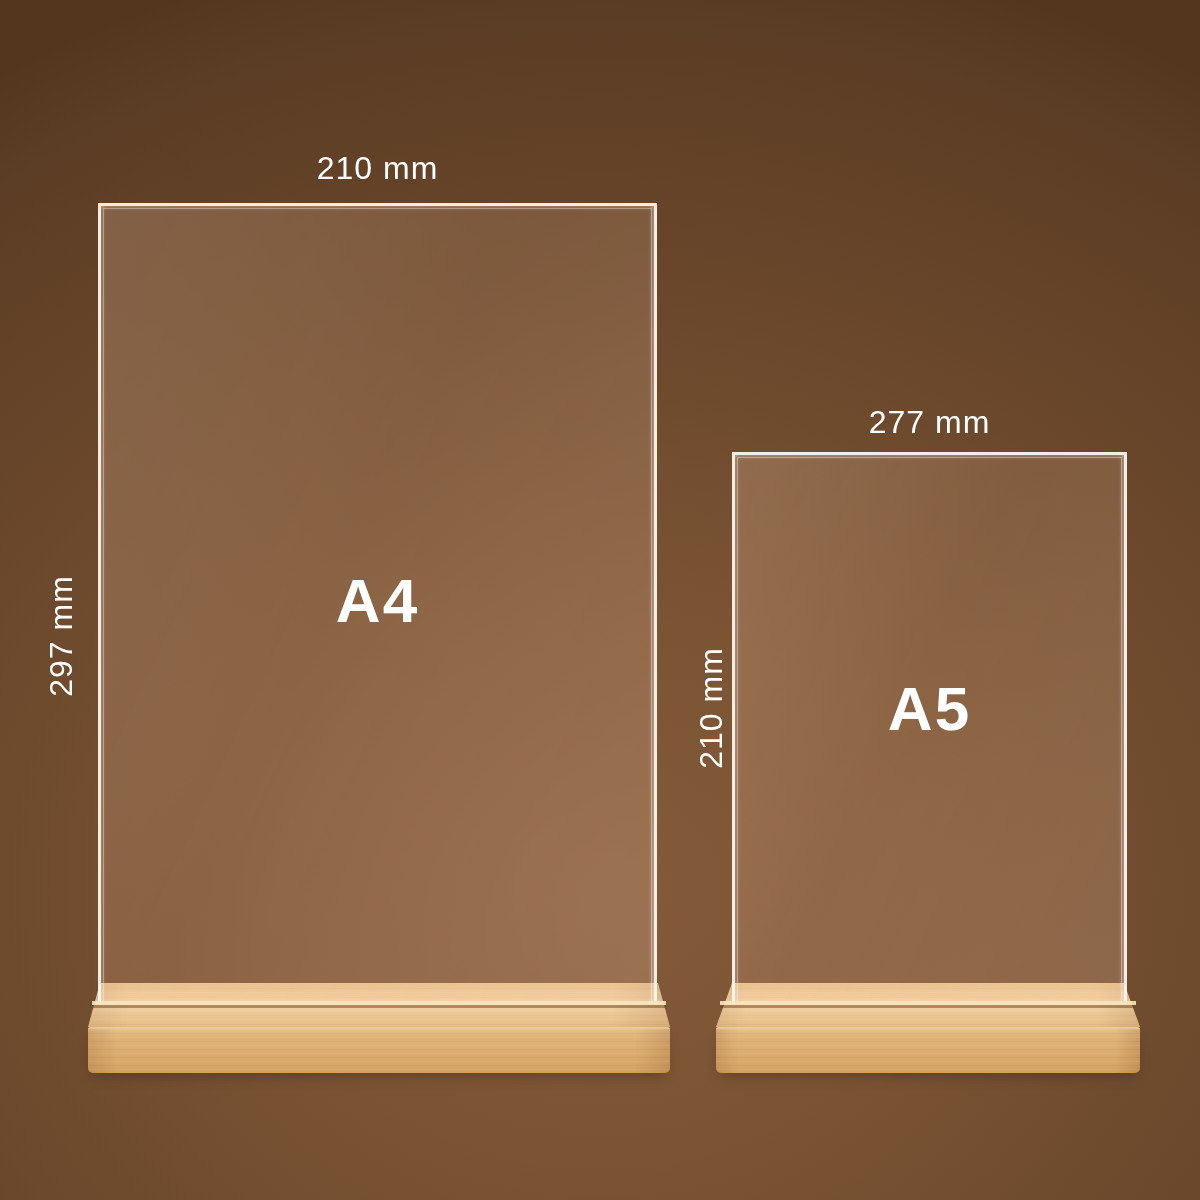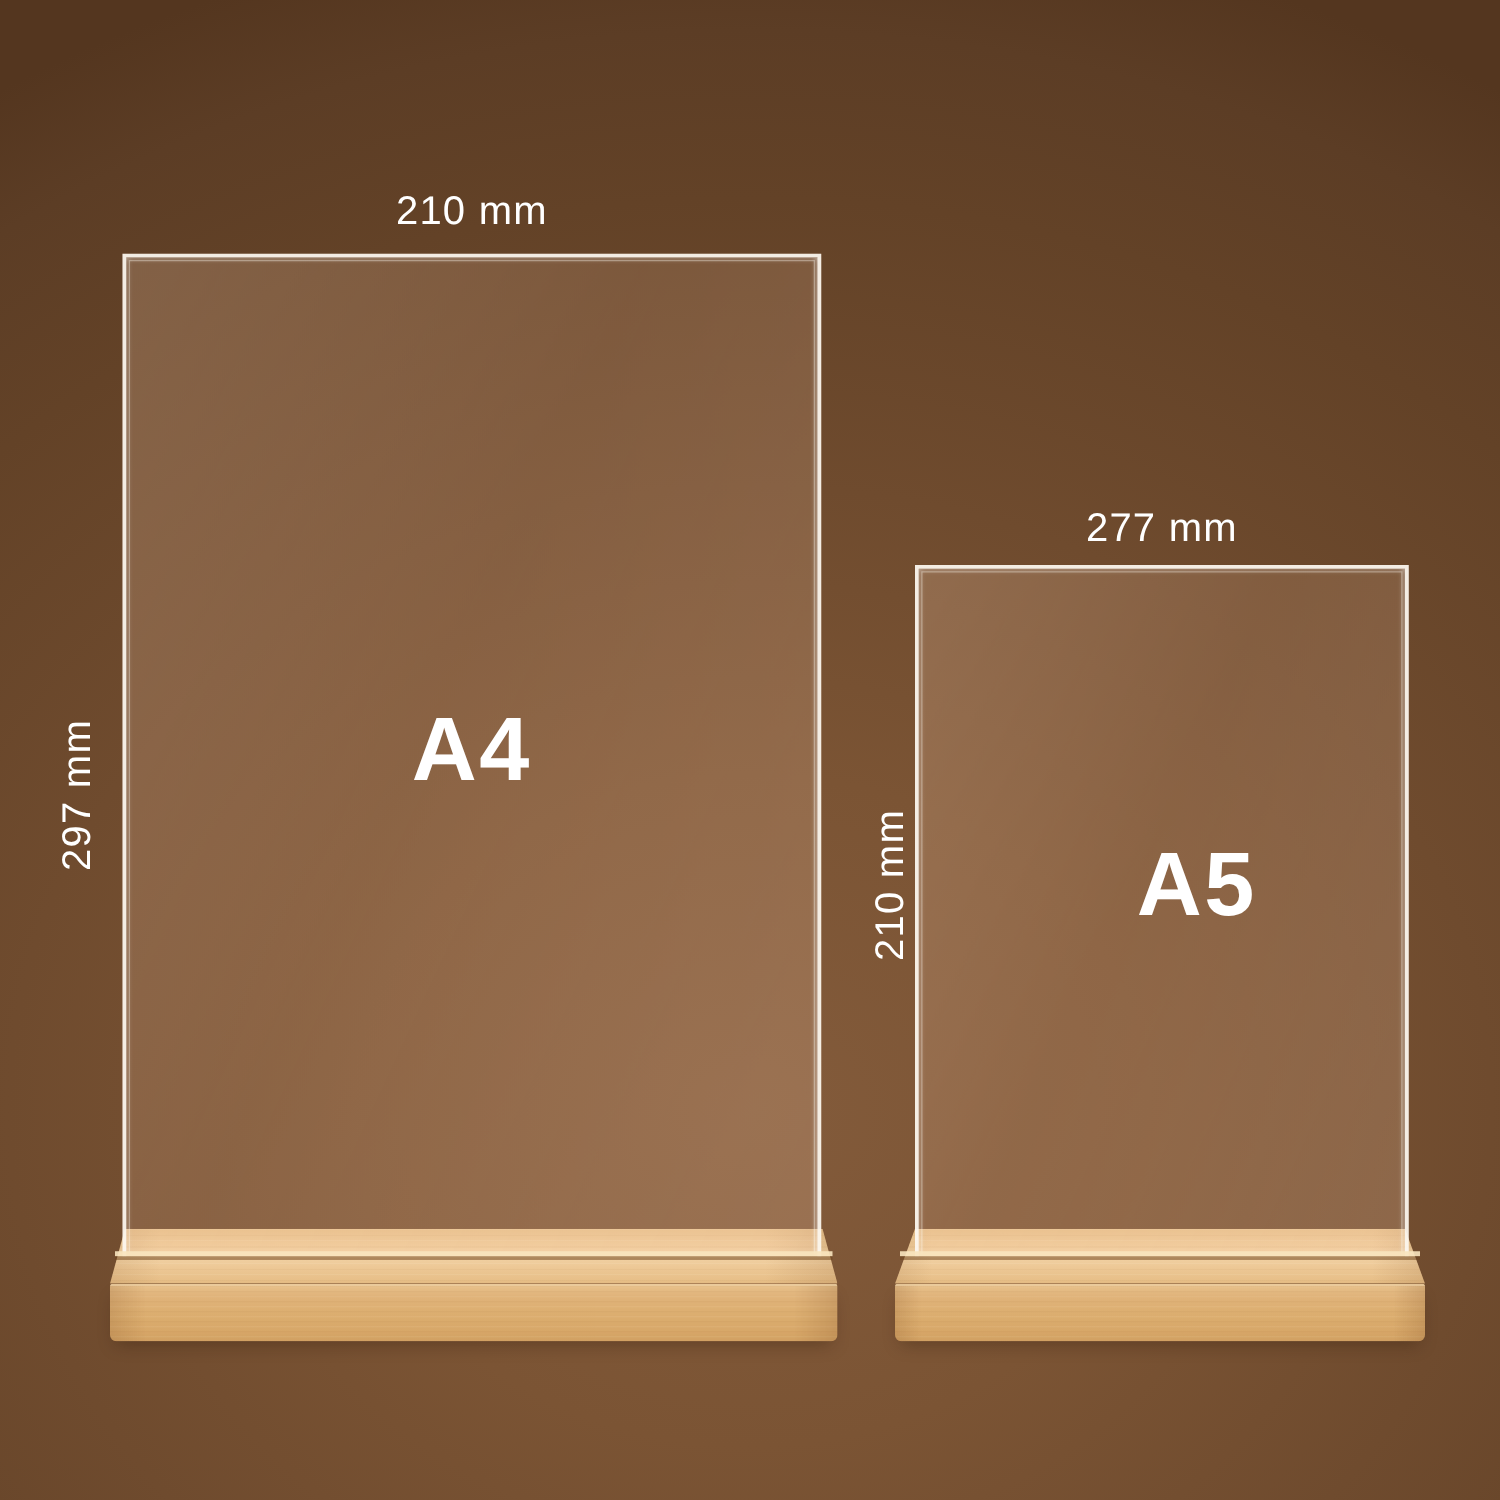--- a/index.html
+++ b/index.html
@@ -47,21 +47,21 @@
     position:absolute;inset:2px;
     border:1px solid rgba(255,252,244,0.35);
     border-bottom:none;
     pointer-events:none;
   }
 
   .size-label{
     position:absolute;
     display:flex;align-items:center;justify-content:center;
     color:var(--label-text,#ffffff);
-    font-size:72px;font-weight:700;letter-spacing:2px;
+    font-size:62px;font-weight:700;letter-spacing:2px;
     z-index:4;
     text-align:right;
   }
 
   
   .base-top{
     position:absolute;height:44px;z-index:1;
     background:
       linear-gradient(to right, rgba(125,80,38,0.12) 0%, rgba(0,0,0,0) 7%, rgba(0,0,0,0) 90%, rgba(125,80,38,0.16) 100%),
       repeating-linear-gradient(to bottom, rgba(255,245,220,0.10) 0 1px, rgba(0,0,0,0) 1px 5px, rgba(150,100,50,0.05) 5px 6px, rgba(0,0,0,0) 6px 9px),
@@ -89,21 +89,21 @@
   #a4-base-top   {left:88px; top:983px; width:582px;
                   clip-path:polygon(12px 0, calc(100% - 12px) 0, 100% 100%, 0 100%);}
   #a4-slot-bright{left:92px; top:1001px; width:574px;}
   #a4-slot-dark  {left:92px; top:1005px; width:574px;}
   #a4-base-front {left:88px; top:1027px; width:582px;}
 
   
   #a5-width-label {left:732px; top:400px; width:395px; height:44px;}
   #a5-height-label{left:601px; top:688px; width:220px; height:40px;}
   #a5-panel      {left:732px; top:452px; width:395px; height:553px; z-index:2;}
-  #a5-size-label {left:732px; top:648px; width:395px; height:120px;padding-left:28px;}
+  #a5-size-label {left:732px; top:648px; width:395px; height:120px;}
   #a5-base-top   {left:716px; top:983px; width:424px;
                   clip-path:polygon(16px 0, calc(100% - 16px) 0, 100% 100%, 0 100%);}
   #a5-slot-bright{left:720px; top:1001px; width:416px;}
   #a5-slot-dark  {left:720px; top:1005px; width:416px;}
   #a5-base-front {left:716px; top:1027px; width:424px;}
 </style>
 </head>
 <body>
 
 <div id="scene">

